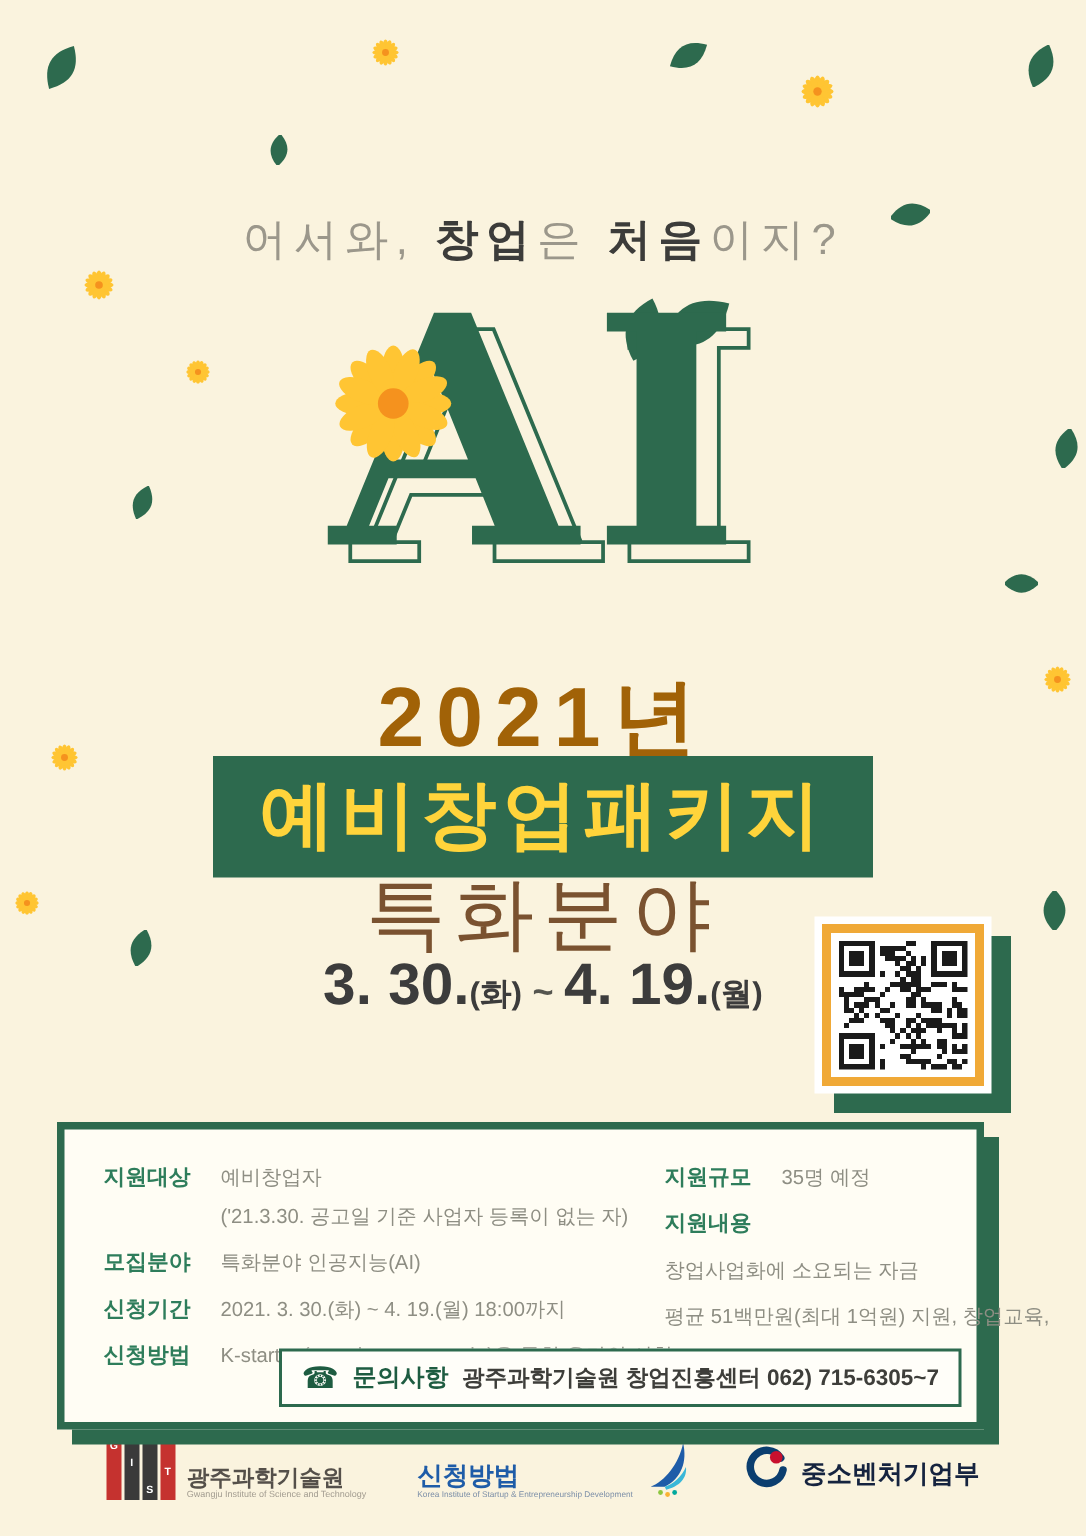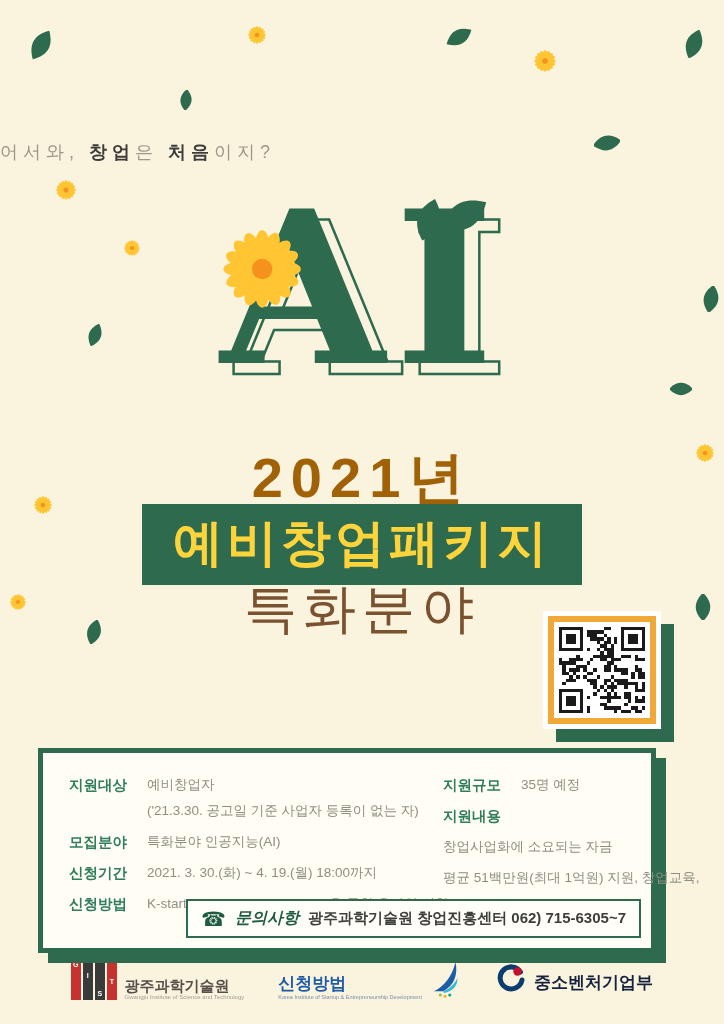--- a/index.html
+++ b/index.html
@@ -2,22 +2,22 @@
 <html><head>
 <meta charset="utf-8">
 <style>
   html,body{margin:0;padding:0;}
   body{width:724px;height:1024px;font-family:"Liberation Sans",sans-serif;}
   .poster{position:relative;width:724px;height:1024px;background:#FAF3DE;overflow:hidden;}
 
   .deco{position:absolute;}
 
   
-  .tagline{position:absolute;top:140px;left:0;right:0;text-align:left;
-    font-size:18px;letter-spacing:5px;color:#9B978B;}
+  .tagline{position:absolute;top:140px;left:0;right:0;text-align:center;
+    font-size:29px;letter-spacing:5px;color:#9B978B;}
   .tagline .b{font-weight:bold;color:#3C3C3A;}
 
   
   .ai-logo{position:absolute;top:183px;left:50%;transform:translateX(-50%);
     font-family:"DejaVu Serif",serif;font-weight:bold;font-size:212px;line-height:1;
     letter-spacing:10px;color:#2D6A4E;white-space:nowrap;}
   .ai-outline{position:absolute;left:15px;top:11px;color:transparent;
     -webkit-text-stroke:2.5px #2D6A4E;z-index:0;letter-spacing:inherit;}
   .ai-main{position:relative;z-index:2;}
   .logo-flower{position:absolute;left:2px;top:46px;z-index:3;}
@@ -51,21 +51,21 @@
     background:#FFFDF4;border:5px solid #2D6A4E;box-shadow:10px 10px 0 #2D6A4E;z-index:4;}
   .col-left{position:absolute;left:26px;top:22px;}
   .col-right{position:absolute;left:400px;top:22px;width:212px;}
   .irow{display:flex;gap:14px;font-size:13.5px;line-height:20px;margin-bottom:11px;white-space:nowrap;}
   .ilabel{font-weight:bold;color:#2E7D5B;min-width:64px;font-size:14.5px;}
   .ivalue{color:#8E8E83;}
   .inote{margin-left:78px;margin-top:-5px;}
   .contact{position:absolute;right:10px;bottom:10px;display:flex;align-items:center;gap:9px;
     background:#FFFEF9;border:2px solid #2D6A4E;padding:7px 13px;white-space:nowrap;}
   .phone-icon{color:#1E5C41;font-size:20px;line-height:1;}
-  .c-label{font-weight:bold;color:#1E5C41;font-size:16px;font-style:italic;}
+  .c-label{font-weight:bold;color:#1E5C41;font-size:16px;}
   .c-value{color:#3E3E3A;font-size:15px;font-weight:bold;}
 
   
   .footer{position:absolute;top:958px;left:0;right:0;display:flex;
     justify-content:center;align-items:center;gap:34px;}
   .logo-group{display:flex;align-items:flex-end;gap:8px;}
   .gist-bars{display:flex;gap:2.5px;height:42px;}
   .gbar{width:9.5px;position:relative;}
   .gbar span{position:absolute;left:0;right:0;text-align:center;color:#fff;
     font-size:7px;font-weight:bold;}
@@ -174,20 +174,23 @@
     <svg class="logo-leaves" style="width:88px;height:60px" viewBox="0 0 88 60">
       <use href="#leaf" transform="translate(4 18) rotate(-28 18 18) scale(1.1)"></use>
       <use href="#leaf" transform="translate(38 8) rotate(14 18 18) scale(1.3)"></use>
     </svg>
   </div>
 
   <div class="title-year">2021년</div>
   <div class="title-band"><span>예비창업패키지</span></div>
   <div class="title-field">특화분야</div>
 
+  <div class="date-line">
+    <span class="d-big">3. 30.</span><span class="d-small">(화)</span><span class="d-sep">~</span><span class="d-big">4. 19.</span><span class="d-small">(월)</span>
+  </div>
 
   <div class="qr-card">
     <div class="qr-frame">
       <svg viewBox="0 0 25 25">
           <path d="M0 0h1v1h-1zM1 0h1v1h-1zM2 0h1v1h-1zM3 0h1v1h-1zM4 0h1v1h-1zM5 0h1v1h-1zM6 0h1v1h-1zM13 0h1v1h-1zM14 0h1v1h-1zM18 0h1v1h-1zM19 0h1v1h-1zM20 0h1v1h-1zM21 0h1v1h-1zM22 0h1v1h-1zM23 0h1v1h-1zM24 0h1v1h-1zM0 1h1v1h-1zM6 1h1v1h-1zM8 1h1v1h-1zM9 1h1v1h-1zM10 1h1v1h-1zM11 1h1v1h-1zM12 1h1v1h-1zM18 1h1v1h-1zM24 1h1v1h-1zM0 2h1v1h-1zM2 2h1v1h-1zM3 2h1v1h-1zM4 2h1v1h-1zM6 2h1v1h-1zM8 2h1v1h-1zM9 2h1v1h-1zM10 2h1v1h-1zM13 2h1v1h-1zM18 2h1v1h-1zM20 2h1v1h-1zM21 2h1v1h-1zM22 2h1v1h-1zM24 2h1v1h-1zM0 3h1v1h-1zM2 3h1v1h-1zM3 3h1v1h-1zM4 3h1v1h-1zM6 3h1v1h-1zM9 3h1v1h-1zM10 3h1v1h-1zM11 3h1v1h-1zM12 3h1v1h-1zM14 3h1v1h-1zM16 3h1v1h-1zM18 3h1v1h-1zM20 3h1v1h-1zM21 3h1v1h-1zM22 3h1v1h-1zM24 3h1v1h-1zM0 4h1v1h-1zM2 4h1v1h-1zM3 4h1v1h-1zM4 4h1v1h-1zM6 4h1v1h-1zM11 4h1v1h-1zM13 4h1v1h-1zM14 4h1v1h-1zM16 4h1v1h-1zM18 4h1v1h-1zM20 4h1v1h-1zM21 4h1v1h-1zM22 4h1v1h-1zM24 4h1v1h-1zM0 5h1v1h-1zM6 5h1v1h-1zM12 5h1v1h-1zM13 5h1v1h-1zM15 5h1v1h-1zM18 5h1v1h-1zM24 5h1v1h-1zM0 6h1v1h-1zM1 6h1v1h-1zM2 6h1v1h-1zM3 6h1v1h-1zM4 6h1v1h-1zM5 6h1v1h-1zM6 6h1v1h-1zM8 6h1v1h-1zM11 6h1v1h-1zM13 6h1v1h-1zM14 6h1v1h-1zM15 6h1v1h-1zM18 6h1v1h-1zM19 6h1v1h-1zM20 6h1v1h-1zM21 6h1v1h-1zM22 6h1v1h-1zM23 6h1v1h-1zM24 6h1v1h-1zM12 7h1v1h-1zM14 7h1v1h-1zM15 7h1v1h-1zM5 8h1v1h-1zM10 8h1v1h-1zM11 8h1v1h-1zM12 8h1v1h-1zM13 8h1v1h-1zM14 8h1v1h-1zM15 8h1v1h-1zM18 8h1v1h-1zM19 8h1v1h-1zM20 8h1v1h-1zM22 8h1v1h-1zM0 9h1v1h-1zM3 9h1v1h-1zM4 9h1v1h-1zM5 9h1v1h-1zM6 9h1v1h-1zM9 9h1v1h-1zM12 9h1v1h-1zM13 9h1v1h-1zM15 9h1v1h-1zM16 9h1v1h-1zM17 9h1v1h-1zM22 9h1v1h-1zM23 9h1v1h-1zM24 9h1v1h-1zM0 10h1v1h-1zM1 10h1v1h-1zM2 10h1v1h-1zM3 10h1v1h-1zM4 10h1v1h-1zM8 10h1v1h-1zM14 10h1v1h-1zM15 10h1v1h-1zM1 11h1v1h-1zM5 11h1v1h-1zM6 11h1v1h-1zM7 11h1v1h-1zM13 11h1v1h-1zM14 11h1v1h-1zM16 11h1v1h-1zM22 11h1v1h-1zM1 12h1v1h-1zM3 12h1v1h-1zM4 12h1v1h-1zM5 12h1v1h-1zM7 12h1v1h-1zM10 12h1v1h-1zM13 12h1v1h-1zM14 12h1v1h-1zM16 12h1v1h-1zM17 12h1v1h-1zM18 12h1v1h-1zM19 12h1v1h-1zM22 12h1v1h-1zM23 12h1v1h-1zM1 13h1v1h-1zM2 13h1v1h-1zM4 13h1v1h-1zM8 13h1v1h-1zM9 13h1v1h-1zM18 13h1v1h-1zM19 13h1v1h-1zM21 13h1v1h-1zM23 13h1v1h-1zM24 13h1v1h-1zM3 14h1v1h-1zM5 14h1v1h-1zM7 14h1v1h-1zM11 14h1v1h-1zM15 14h1v1h-1zM21 14h1v1h-1zM23 14h1v1h-1zM24 14h1v1h-1zM2 15h1v1h-1zM3 15h1v1h-1zM4 15h1v1h-1zM8 15h1v1h-1zM9 15h1v1h-1zM10 15h1v1h-1zM13 15h1v1h-1zM14 15h1v1h-1zM16 15h1v1h-1zM17 15h1v1h-1zM18 15h1v1h-1zM19 15h1v1h-1zM1 16h1v1h-1zM9 16h1v1h-1zM10 16h1v1h-1zM13 16h1v1h-1zM15 16h1v1h-1zM17 16h1v1h-1zM18 16h1v1h-1zM19 16h1v1h-1zM20 16h1v1h-1zM21 16h1v1h-1zM22 16h1v1h-1zM24 16h1v1h-1zM10 17h1v1h-1zM12 17h1v1h-1zM14 17h1v1h-1zM15 17h1v1h-1zM16 17h1v1h-1zM19 17h1v1h-1zM22 17h1v1h-1zM24 17h1v1h-1zM0 18h1v1h-1zM1 18h1v1h-1zM2 18h1v1h-1zM3 18h1v1h-1zM4 18h1v1h-1zM5 18h1v1h-1zM6 18h1v1h-1zM11 18h1v1h-1zM13 18h1v1h-1zM15 18h1v1h-1zM22 18h1v1h-1zM23 18h1v1h-1zM24 18h1v1h-1zM0 19h1v1h-1zM6 19h1v1h-1zM10 19h1v1h-1zM14 19h1v1h-1zM16 19h1v1h-1zM19 19h1v1h-1zM20 19h1v1h-1zM0 20h1v1h-1zM2 20h1v1h-1zM3 20h1v1h-1zM4 20h1v1h-1zM6 20h1v1h-1zM8 20h1v1h-1zM12 20h1v1h-1zM13 20h1v1h-1zM14 20h1v1h-1zM15 20h1v1h-1zM16 20h1v1h-1zM17 20h1v1h-1zM19 20h1v1h-1zM20 20h1v1h-1zM22 20h1v1h-1zM24 20h1v1h-1zM0 21h1v1h-1zM2 21h1v1h-1zM3 21h1v1h-1zM4 21h1v1h-1zM6 21h1v1h-1zM14 21h1v1h-1zM20 21h1v1h-1zM22 21h1v1h-1zM23 21h1v1h-1zM24 21h1v1h-1zM0 22h1v1h-1zM2 22h1v1h-1zM3 22h1v1h-1zM4 22h1v1h-1zM6 22h1v1h-1zM12 22h1v1h-1zM13 22h1v1h-1zM19 22h1v1h-1zM0 23h1v1h-1zM6 23h1v1h-1zM8 23h1v1h-1zM13 23h1v1h-1zM14 23h1v1h-1zM15 23h1v1h-1zM16 23h1v1h-1zM17 23h1v1h-1zM21 23h1v1h-1zM22 23h1v1h-1zM24 23h1v1h-1zM0 24h1v1h-1zM1 24h1v1h-1zM2 24h1v1h-1zM3 24h1v1h-1zM4 24h1v1h-1zM5 24h1v1h-1zM6 24h1v1h-1zM8 24h1v1h-1zM16 24h1v1h-1zM18 24h1v1h-1zM19 24h1v1h-1zM20 24h1v1h-1zM22 24h1v1h-1zM23 24h1v1h-1z" fill="#1a1a1a"></path>
         </svg>
     </div>
   </div>
 
   <div class="info-box">

